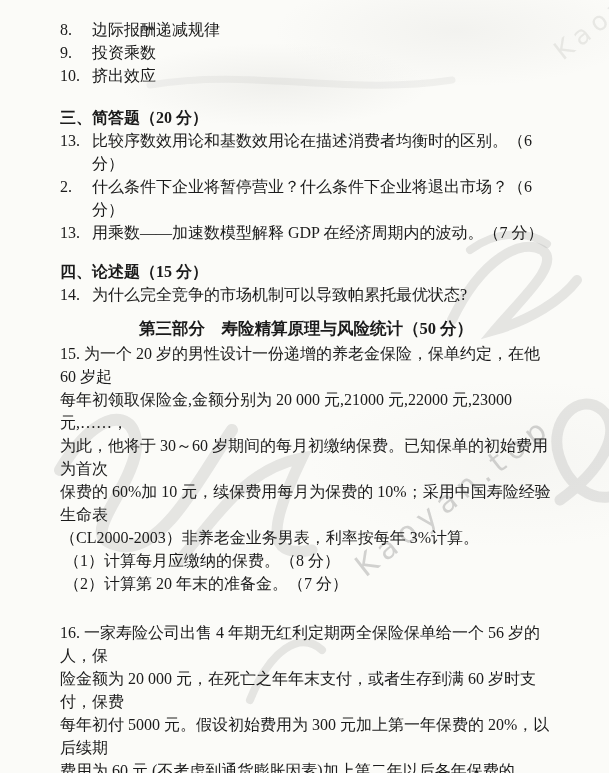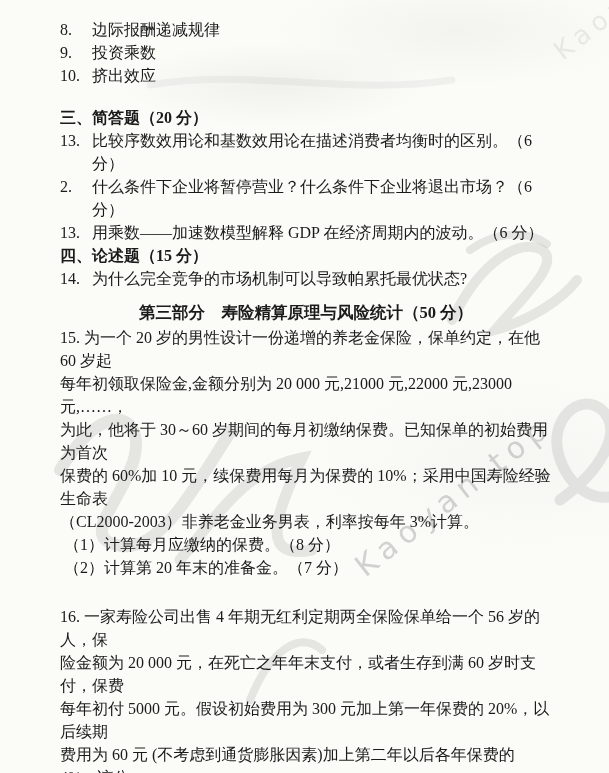--- a/index.html
+++ b/index.html
@@ -88,24 +88,24 @@
     <div class="row">
       <span class="num">13.</span>
       <span>比较序数效用论和基数效用论在描述消费者均衡时的区别。（6 分）</span>
     </div>
     <div class="row">
       <span class="num">2.</span>
       <span>什么条件下企业将暂停营业？什么条件下企业将退出市场？（6 分）</span>
     </div>
     <div class="row">
       <span class="num">13.</span>
-      <span>用乘数——加速数模型解释 GDP 在经济周期内的波动。（6 分）</span>
+      <span>用乘数——加速数模型解释 GDP 在经济周期内的波动。（7 分）</span>
     </div>
 
-    <div class="heading" style="margin-top:0">四、论述题（15 分）</div>
+    <div class="heading" style="margin-top:16px">四、论述题（15 分）</div>
     <div class="row">
       <span class="num">14.</span>
       <span>为什么完全竞争的市场机制可以导致帕累托最优状态?</span>
     </div>
 
     <div class="center-title">第三部分　寿险精算原理与风险统计（50 分）</div>
 
     <div style="margin-top:2px">
       <div class="pline">15. 为一个 20 岁的男性设计一份递增的养老金保险，保单约定，在他 60 岁起</div>
       <div class="pline">每年初领取保险金,金额分别为 20 000 元,21000 元,22000 元,23000 元,……，</div>

